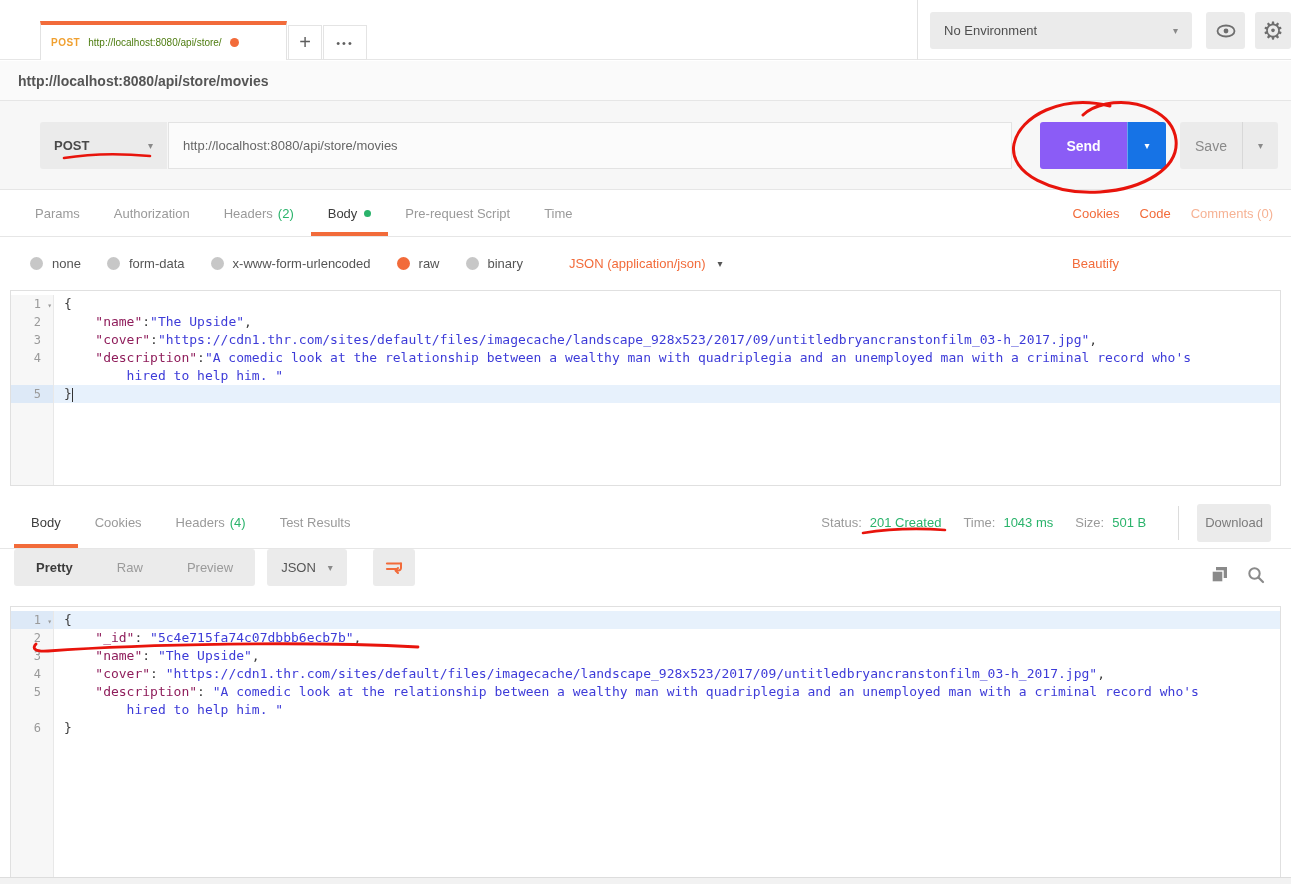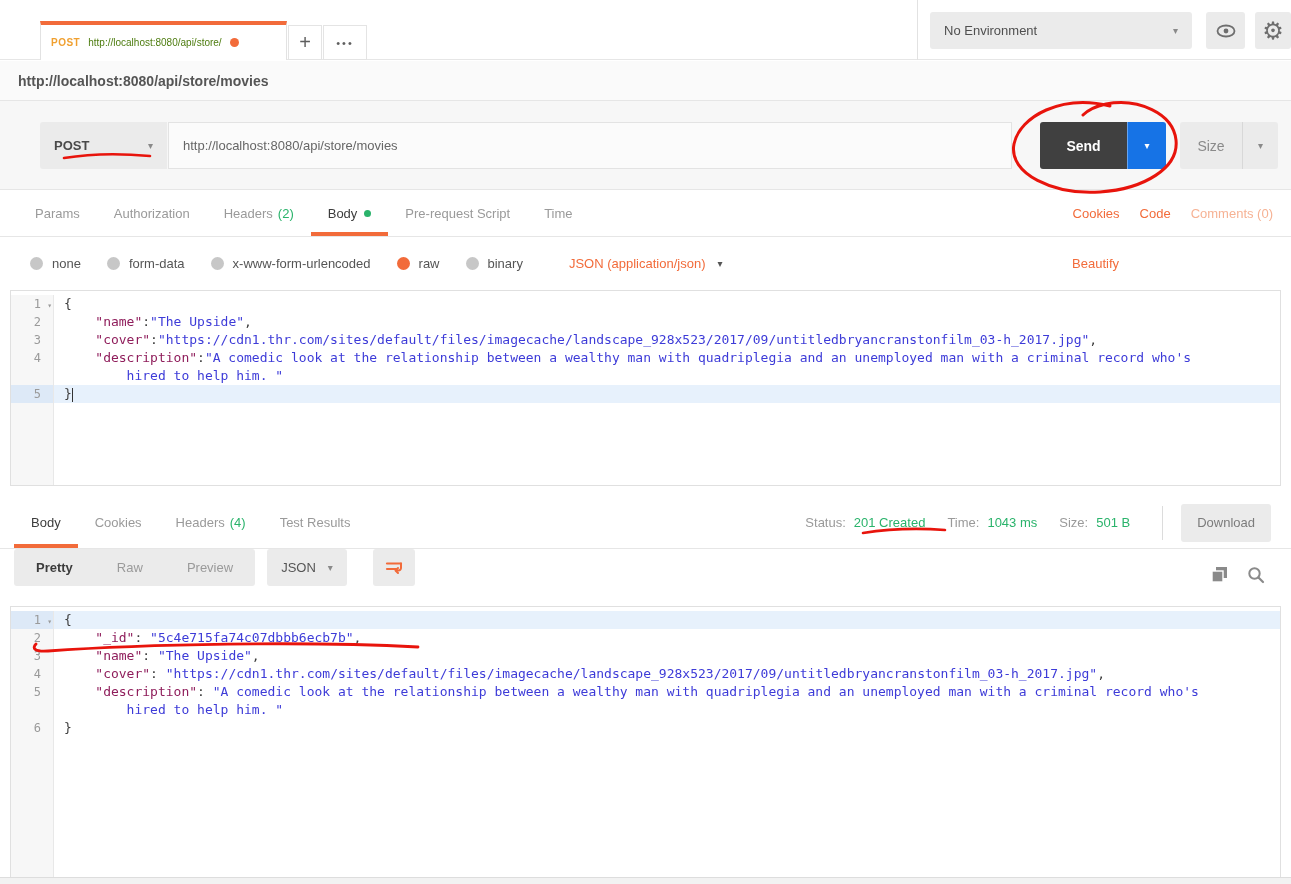--- a/index.html
+++ b/index.html
@@ -34,21 +34,21 @@
   .title-row span { font-size:14px; font-weight:bold; color:#555; }
 
   
   .url-row { position:absolute; left:0; top:101px; width:1291px; height:89px; background:#f7f7f7; border-bottom:1px solid #e6e6e6; }
   .method-select { position:absolute; left:40px; top:21px; width:127px; height:47px; background:#ebebeb;
                    border-radius:3px 0 0 3px; display:flex; align-items:center; padding:0 14px; }
   .method-select .m { font-size:13px; font-weight:bold; color:#4a4a4a; }
   .method-select .caret { margin-left:auto; }
   .url-input { position:absolute; left:168px; top:21px; width:844px; height:47px; background:#fbfbfb;
                border:1px solid #e3e3e3; display:flex; align-items:center; padding:0 14px; font-size:13px; color:#666; }
-  .send-btn { position:absolute; left:1040px; top:21px; width:87px; height:47px; background:#404040; border-radius:3px 0 0 3px;
+  .send-btn { position:absolute; left:1040px; top:21px; width:87px; height:47px; background:#8b5cf6; border-radius:3px 0 0 3px;
               display:flex; align-items:center; justify-content:center; color:#fff; font-size:14px; font-weight:bold; }
   .send-caret { position:absolute; left:1127px; top:21px; width:39px; height:47px; background:#1673e6; border-radius:0 3px 3px 0;
               border-left:1px solid rgba(255,255,255,.35); display:flex; align-items:center; justify-content:center; color:#fff; font-size:10px; }
   .save-btn { position:absolute; left:1180px; top:21px; width:62px; height:47px; background:#ebebeb; border-radius:3px 0 0 3px;
               display:flex; align-items:center; justify-content:center; color:#8a8a8a; font-size:14px; }
   .save-caret { position:absolute; left:1242px; top:21px; width:36px; height:47px; background:#ebebeb; border-radius:0 3px 3px 0;
               border-left:1px solid #d8d8d8; display:flex; align-items:center; justify-content:center; }
 
   
   .req-tabs-row { position:absolute; left:0; top:190px; width:1291px; height:47px; background:#fff;
@@ -93,21 +93,21 @@
   .tk-p { color:#3c3c3c; }
   .cursor { display:inline-block; width:1px; height:14px; background:#333; vertical-align:middle; }
 
   
   .resp-meta-row { position:absolute; left:0; top:497px; width:1291px; height:52px; background:#fff;
                    border-bottom:1px solid #e6e6e6; display:flex; align-items:stretch; padding-left:14px; }
   .resp-right { margin-left:auto; display:flex; align-items:center; gap:8px; padding-right:20px; }
   .meta-lbl { color:#9a9a9a; font-size:13px; }
   .meta-val { color:#2ab36b; font-size:13px; margin-right:14px; }
   .meta-div { width:1px; height:34px; background:#dcdcdc; margin:0 10px; }
-  .download-btn { background:#ebebeb; border-radius:3px; height:38px; padding:0 16px; display:flex;
+  .download-btn { background:#ebebeb; border-radius:3px; height:38px; padding:0 8px; display:flex;
                   align-items:center; color:#7c7c7c; font-size:13px; }
 
   
   .resp-toolbar { position:absolute; left:0; top:549px; width:1291px; height:52px; background:#fff;
                   display:flex; padding-left:14px; }
   .seg-group { background:#ebebeb; border-radius:3px; height:37px; display:flex; align-items:center; }
   .seg { padding:0 22px; font-size:13px; color:#9a9a9a; }
   .seg.active { color:#3c3c3c; font-weight:bold; }
   .fmt-select { background:#ebebeb; border-radius:3px; height:37px; display:flex; align-items:center;
                 gap:12px; padding:0 14px; margin-left:12px; font-size:13px; color:#555; }
@@ -160,21 +160,21 @@
       <span class="m">POST</span>
       <span class="caret">▾</span>
     </div>
     <div class="url-input">
       <span>http://localhost:8080/api/store/movies</span>
     </div>
     <div class="send-btn">Send</div>
     <div class="send-caret">
         <span>▾</span>
       </div>
-    <div class="save-btn">Size</div>
+    <div class="save-btn">Save</div>
     <div class="save-caret">
         <span class="caret">▾</span>
       </div>
   </div>
 
   <div class="req-tabs-row">
     <div class="tab-item">Params</div>
     <div class="tab-item">Authorization</div>
     <div class="tab-item">
       <span>Headers</span>

